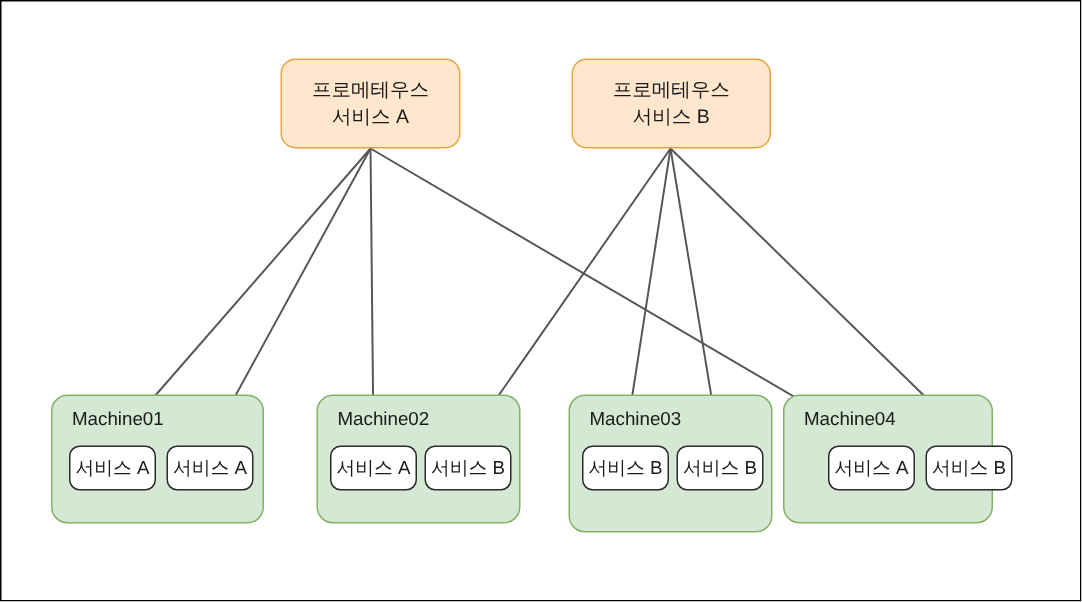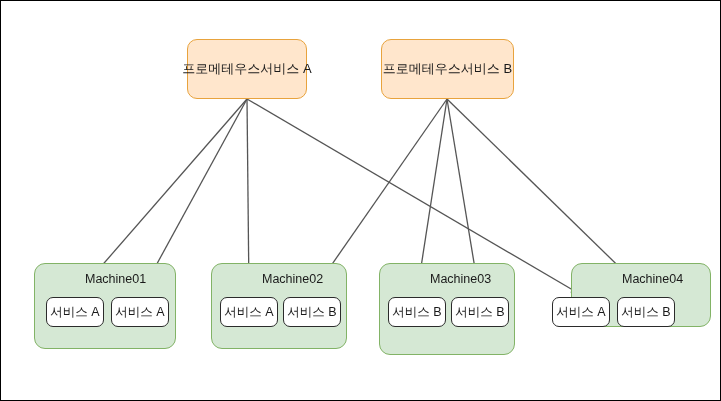--- a/index.html
+++ b/index.html
@@ -27,21 +27,21 @@
   }
 
   
   .prom-node {
     position: absolute;
     box-sizing: border-box;
     background: #ffe6cc;
     border: 1.6px solid #e8a33d;
     border-radius: 10px;
     display: flex;
-    flex-direction: row;
+    flex-direction: column;
     align-items: center;
     justify-content: center;
     color: #1a1a1a;
     font-size: 13px;
     line-height: 18px;
     text-align: center;
   }
   .prom-line { display: block; white-space: nowrap; }
 
   
@@ -52,21 +52,20 @@
     border: 1.4px solid #82b366;
     border-radius: 11px;
   }
   .machine-label {
     position: absolute;
     left: 13px;
     top: 8px;
     font-size: 12.5px;
     color: #1a1a1a;
     white-space: nowrap;
-    margin-left: 37px;
   }
 
   
   .svc-node {
     position: absolute;
     box-sizing: border-box;
     background: #ffffff;
     border: 1.5px solid #2b2b2b;
     border-radius: 7px;
     display: flex;
@@ -121,19 +120,19 @@
   </div>
   <div class="svc-node" id="box-m2s1" style="left: 219px; top: 296px; width: 58px; height: 30px;">서비스 A</div>
   <div class="svc-node" id="box-m2s2" style="left: 282px; top: 296px; width: 58px; height: 30px;">서비스 B</div>
 
   <div class="machine" id="box-machine03" style="left: 378px; top: 262px; width: 136px; height: 92px;">
     <span class="machine-label">Machine03</span>
   </div>
   <div class="svc-node" id="box-m3s1" style="left: 387px; top: 296px; width: 58px; height: 30px;">서비스 B</div>
   <div class="svc-node" id="box-m3s2" style="left: 450px; top: 296px; width: 58px; height: 30px;">서비스 B</div>
 
-  <div class="machine" id="box-machine04" style="left: 570px; top: 262px; width: 140px; height: 64px;">
+  <div class="machine" id="box-machine04" style="left: 521px; top: 262px; width: 140px; height: 86px;">
     <span class="machine-label">Machine04</span>
   </div>
   <div class="svc-node" id="box-m4s1" style="left: 551px; top: 296px; width: 58px; height: 30px;">서비스 A</div>
   <div class="svc-node" id="box-m4s2" style="left: 616px; top: 296px; width: 58px; height: 30px;">서비스 B</div>
 
 </div>
 
 </body></html>

